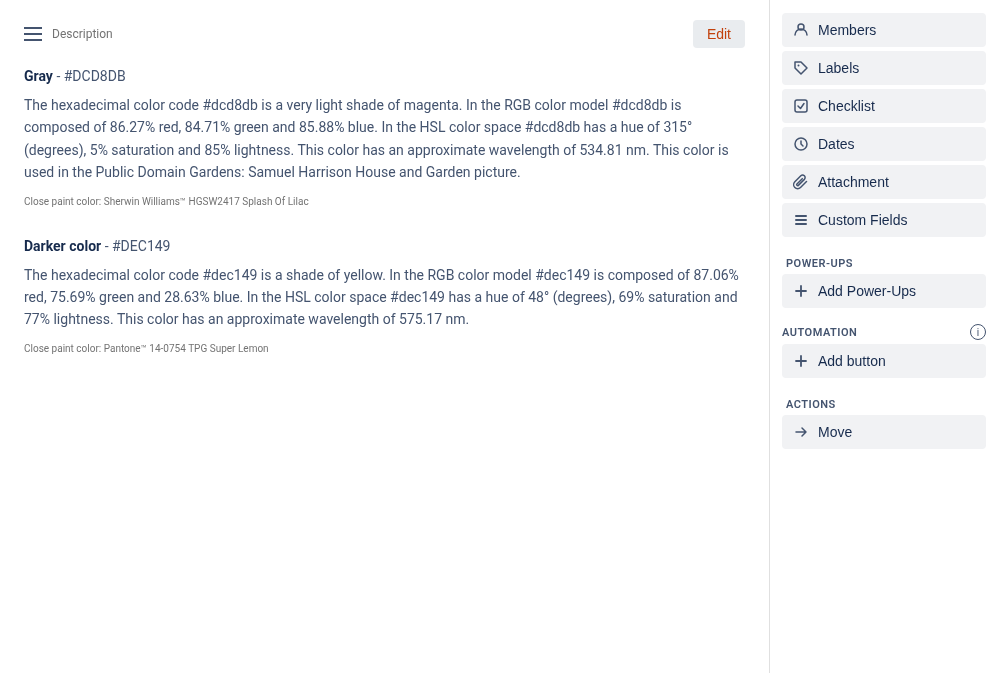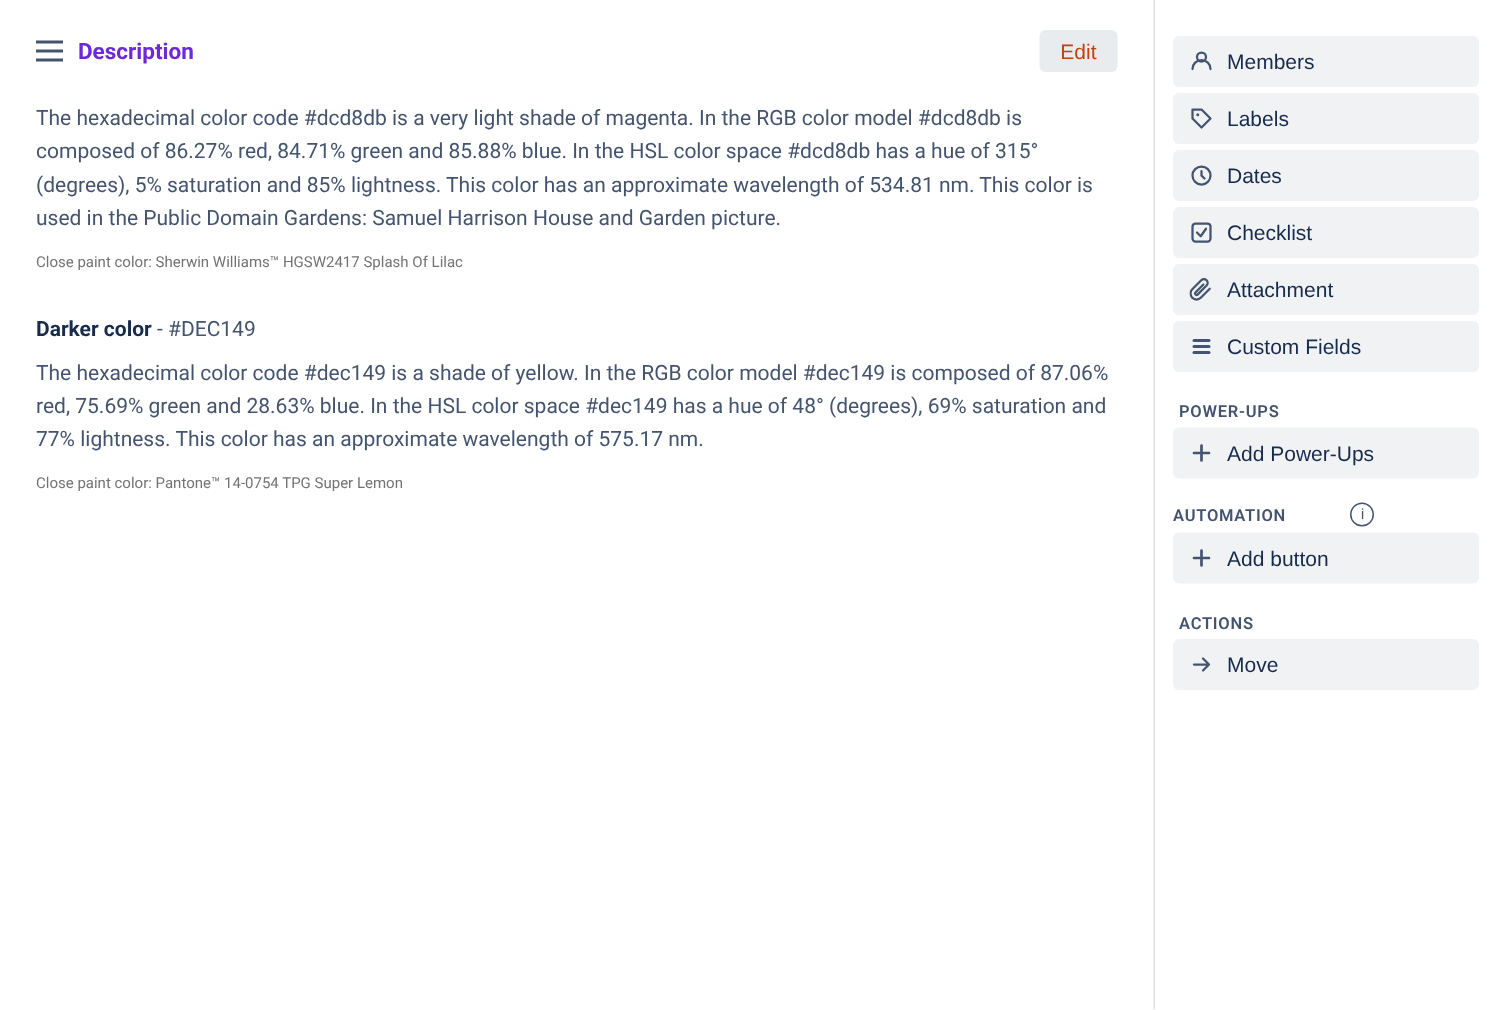--- a/index.html
+++ b/index.html
@@ -45,23 +45,23 @@
     }
 
     .hamburger-icon span {
       display: block;
       width: 18px;
       height: 2px;
       background: #44546f;
     }
 
     .description-title {
-      font-size: 15px;
-      font-weight: 700;
-      color: #6d28d9;
+      font-size: 12px;
+      font-weight: 400;
+      color: #737373;
     }
 
     .edit-button {
       background: #e9ecef;
       border: none;
       padding: 6px 14px;
       border-radius: 4px;
       font-size: 14px;
       color: #c2410c;
       cursor: pointer;
@@ -92,21 +92,21 @@
     }
 
     .close-paint {
       font-size: 10px;
       color: #737373;
       line-height: 1.6;
     }
 
     .sidebar {
       width: 228px;
-      padding: 24px 12px;
+      padding: 13px 12px;
       background: #fff;
       overflow-y: auto;
     }
 
     .sidebar-section-label {
       font-size: 11px;
       font-weight: 600;
       color: #44546f;
       text-transform: uppercase;
       letter-spacing: 0.5px;
@@ -144,22 +144,22 @@
       margin-top: 12px;
     }
 
     .automation-section {
       margin-top: 12px;
     }
 
     .automation-header {
       display: flex;
       align-items: center;
+      justify-content: space-between;
       padding: 4px 0;
-      gap: 43px;
     }
 
     .automation-label {
       font-size: 11px;
       font-weight: 600;
       color: #44546f;
       text-transform: uppercase;
       letter-spacing: 0.5px;
     }
 
@@ -190,20 +190,24 @@
         <span></span>
         <span></span>
         <span></span>
       </div>
       <span class="description-title">Description</span>
     </div>
     <button class="edit-button">Edit</button>
   </div>
 
   <div class="color-section">
+    <div class="color-title">
+      <span>Gray</span>
+      <span class="color-hex"> - <span>#DCD8DB</span></span>
+    </div>
     <p class="color-description">The hexadecimal color code #dcd8db is a very light shade of magenta. In the RGB color model #dcd8db is composed of 86.27% red, 84.71% green and 85.88% blue. In the HSL color space #dcd8db has a hue of 315° (degrees), 5% saturation and 85% lightness. This color has an approximate wavelength of 534.81 nm. This color is used in the Public Domain Gardens: Samuel Harrison House and Garden picture.</p>
     <p class="close-paint">Close paint color: Sherwin Williams™ HGSW2417 Splash Of Lilac</p>
   </div>
 
   <div class="color-section">
     <div class="color-title">
       <span>Darker color</span>
       <span class="color-hex"> - <span>#DEC149</span></span>
     </div>
     <p class="color-description">The hexadecimal color code #dec149 is a shade of yellow. In the RGB color model #dec149 is composed of 87.06% red, 75.69% green and 28.63% blue. In the HSL color space #dec149 has a hue of 48° (degrees), 69% saturation and 77% lightness. This color has an approximate wavelength of 575.17 nm.</p>
@@ -229,35 +233,35 @@
         <path d="M2 2h6l6 6-6 6-6-6V2z" stroke="#44546f" stroke-width="1.5" stroke-linejoin="round"></path>
         <circle cx="5.5" cy="5.5" r="1" fill="#44546f"></circle>
       </svg>
     </span>
     <span>Labels</span>
   </button>
 
   <button class="sidebar-button">
     <span class="sidebar-icon">
       <svg width="16" height="16" viewBox="0 0 16 16" fill="none" xmlns="http://www.w3.org/2000/svg">
+        <rect x="2" y="2" width="12" height="12" rx="2" stroke="#44546f" stroke-width="1.5"></rect>
+        <path d="M5 8l2.5 2.5L11 5.5" stroke="#44546f" stroke-width="1.5" stroke-linecap="round" stroke-linejoin="round"></path>
+      </svg>
+    </span>
+    <span>Checklist</span>
+  </button>
+
+  <button class="sidebar-button">
+    <span class="sidebar-icon">
+      <svg width="16" height="16" viewBox="0 0 16 16" fill="none" xmlns="http://www.w3.org/2000/svg">
         <circle cx="8" cy="8" r="6" stroke="#44546f" stroke-width="1.5"></circle>
         <path d="M8 5v3l2 2" stroke="#44546f" stroke-width="1.5" stroke-linecap="round"></path>
       </svg>
     </span>
     <span>Dates</span>
-  </button>
-
-  <button class="sidebar-button">
-    <span class="sidebar-icon">
-      <svg width="16" height="16" viewBox="0 0 16 16" fill="none" xmlns="http://www.w3.org/2000/svg">
-        <rect x="2" y="2" width="12" height="12" rx="2" stroke="#44546f" stroke-width="1.5"></rect>
-        <path d="M5 8l2.5 2.5L11 5.5" stroke="#44546f" stroke-width="1.5" stroke-linecap="round" stroke-linejoin="round"></path>
-      </svg>
-    </span>
-    <span>Checklist</span>
   </button>
 
   <button class="sidebar-button">
     <span class="sidebar-icon">
       <svg width="16" height="16" viewBox="0 0 16 16" fill="none" xmlns="http://www.w3.org/2000/svg">
         <path d="M13.5 7.5l-6 6a4 4 0 01-5.66-5.66l6-6a2.5 2.5 0 013.54 3.54l-6 6a1 1 0 01-1.41-1.41l5.29-5.3" stroke="#44546f" stroke-width="1.5" stroke-linecap="round"></path>
       </svg>
     </span>
     <span>Attachment</span>
   </button>

